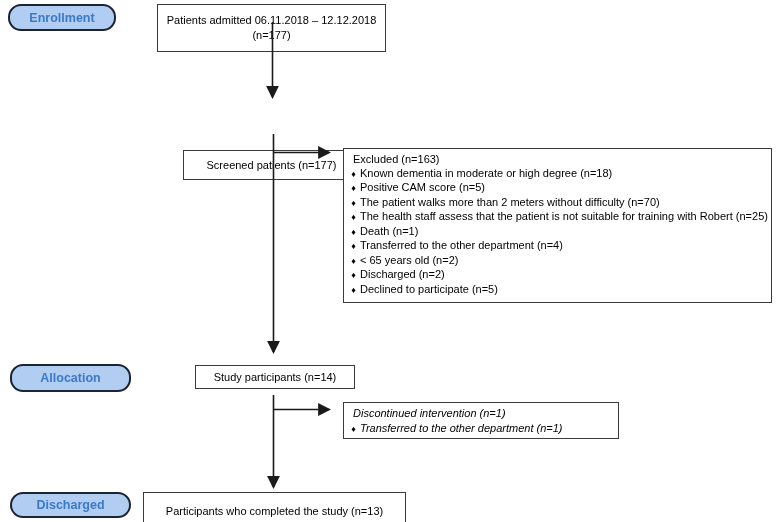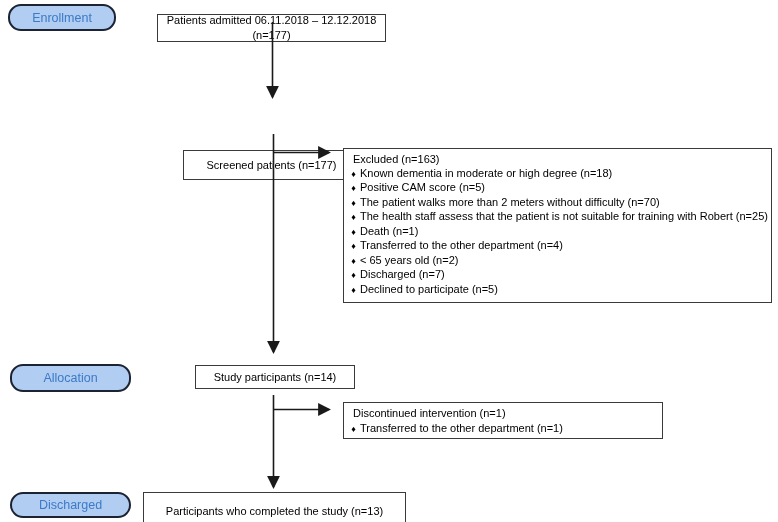--- a/index.html
+++ b/index.html
@@ -19,21 +19,21 @@
     z-index: 5;
     pointer-events: none;
   }
   .stage-label {
     position: absolute;
     z-index: 2;
     background: var(--stage-fill, #b1cdf2);
     border: 2px solid var(--stage-border, #1c2333);
     border-radius: 13px;
     color: var(--stage-text, #3c7ac8);
-    font-weight: normal;
+    font-weight: bold;
     font-size: 12.5px;
     display: flex;
     align-items: center;
     justify-content: center;
     box-sizing: border-box;
   }
   .fbox {
     position: absolute;
     z-index: 1;
     background: #fff;
@@ -84,49 +84,49 @@
   <div class="stage-label" style="left:8px; top:4px; width:108px; height:27px;">
     <span>Enrollment</span>
   </div>
   <div class="stage-label" style="left:10px; top:364px; width:121px; height:28px;">
     <span>Allocation</span>
   </div>
   <div class="stage-label" style="left:10px; top:492px; width:121px; height:26px;">
     <span>Discharged</span>
   </div>
 
-  <div class="fbox center-box" style="left:157px; top:14px; width:229px; height:28px;">
+  <div class="fbox center-box" style="left:157px; top:4px; width:229px; height:48px;">
     <span>Patients admitted 06.11.2018 – 12.12.2018</span>
     <span>(n=177)</span>
   </div>
 
   <div class="fbox center-box" style="left:183px; top:104px; width:177px; height:30px;margin-top:46px;">
     <span>Screened patients (n=177)</span>
   </div>
 
   <div class="fbox list-box" style="left:343px; top:148px; width:429px; height:155px;">
     <div class="box-title">Excluded (n=163)</div>
     <div>
         <div class="bullet-line"><span class="bullet">♦</span><span>Known dementia in moderate or high degree (n=18)</span></div>
         <div class="bullet-line"><span class="bullet">♦</span><span>Positive CAM score (n=5)</span></div>
         <div class="bullet-line"><span class="bullet">♦</span><span>The patient walks more than 2 meters without difficulty (n=70)</span></div>
         <div class="bullet-line"><span class="bullet">♦</span><span>The health staff assess that the patient is not suitable for training with Robert (n=25)</span></div>
         <div class="bullet-line"><span class="bullet">♦</span><span>Death (n=1)</span></div>
         <div class="bullet-line"><span class="bullet">♦</span><span>Transferred to the other department (n=4)</span></div>
         <div class="bullet-line"><span class="bullet">♦</span><span>&lt; 65 years old (n=2)</span></div>
-        <div class="bullet-line"><span class="bullet">♦</span><span>Discharged (n=7)</span></div>
+        <div class="bullet-line"><span class="bullet">♦</span><span>Discharged (n=2)</span></div>
         <div class="bullet-line"><span class="bullet">♦</span><span>Declined to participate (n=5)</span></div>
       </div>
   </div>
 
   <div class="fbox center-box" style="left:195px; top:365px; width:160px; height:24px;">
     <span>Study participants (n=14)</span>
   </div>
 
-  <div class="fbox list-box wide-lines" style="left:343px; top:402px; width:320px; height:37px;">
+  <div class="fbox list-box wide-lines" style="left:343px; top:402px; width:276px; height:37px;font-style:italic;">
     <div class="box-title">Discontinued intervention (n=1)</div>
     <div>
         <div class="bullet-line"><span class="bullet">♦</span><span>Transferred to the other department (n=1)</span></div>
       </div>
   </div>
 
   <div class="fbox center-box" style="left:143px; top:492px; width:263px; height:38px;">
     <span>Participants who completed the study (n=13)</span>
   </div>
 

